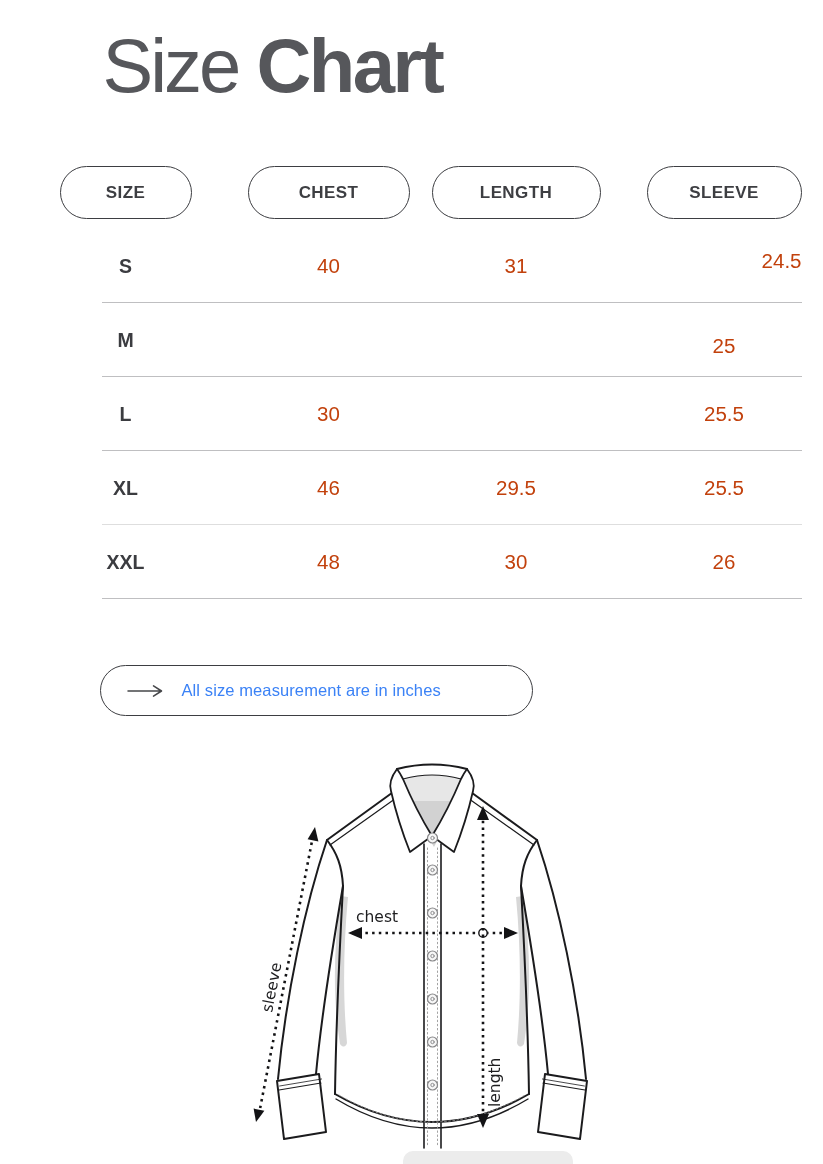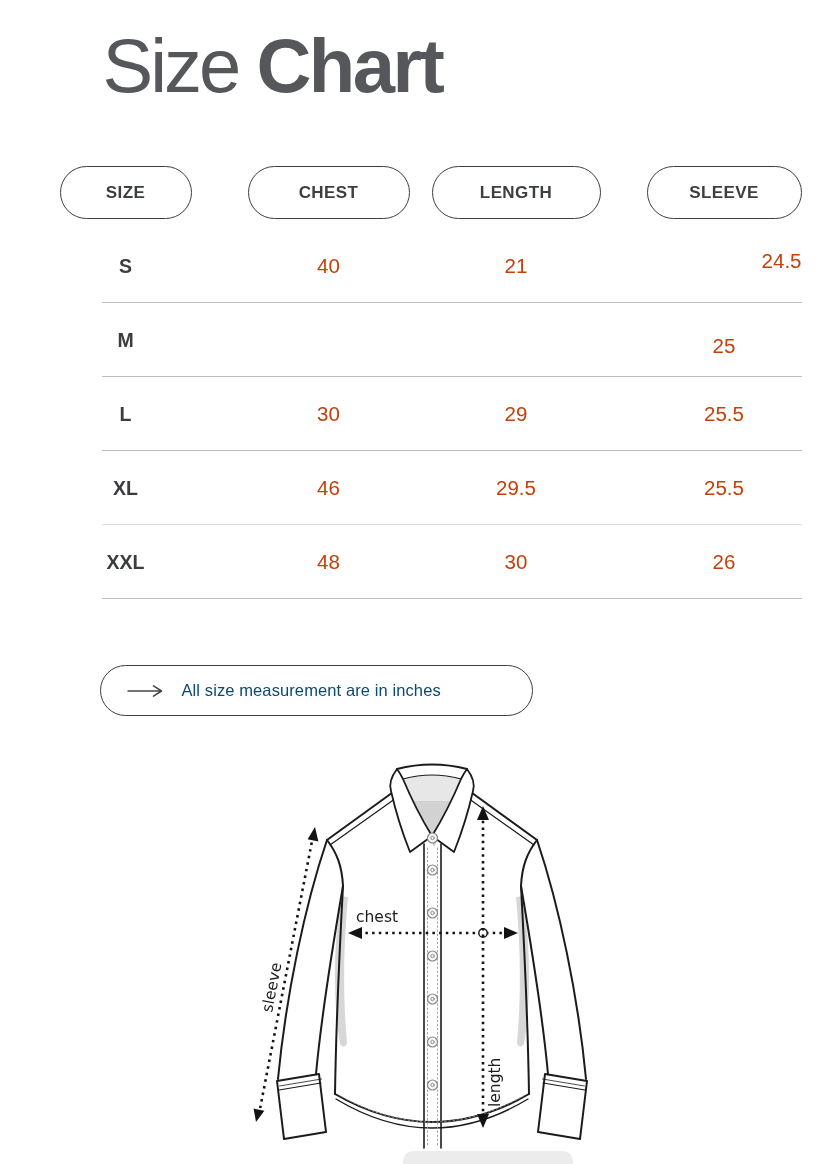--- a/index.html
+++ b/index.html
@@ -50,21 +50,21 @@
   .trow:nth-child(1) .c4 { transform:translateY(-5px);text-align:right; }
   .trow:nth-child(2) .c4 { transform:translateY(6px); }
 
   
   .note-pill {
     position:absolute; left:80px; top:665px; width:433px; height:51px;
     border:1.6px solid #3d3e42; border-radius:26px; background:#fff;
     display:flex; align-items:center; padding-left:26px;
   }
   .note-pill .arrow { flex:0 0 auto; margin-right:17px; display:flex; }
-  .note-pill .note-text { font-size:16.5px; color:#0c4a6e; letter-spacing:.1px; }
+  .note-pill .note-text { font-size:16.5px; color:#3b82f6; letter-spacing:.1px; }
 
   
   .shirt-wrap { position:absolute; left:205px; top:756px; width:410px; height:408px; }
   .shirt-wrap svg { display:block; width:100%; height:100%; }
   .diag-label {
     font-family:"DejaVu Sans", sans-serif; font-size:15.5px; fill:#1d1d1f;
   }
 </style>
 </head>
 <body>
@@ -77,31 +77,30 @@
     <div class="tgrid">
       <div class="hpill c1">SIZE</div>
       <div class="hpill c2">CHEST</div>
       <div class="hpill c3">LENGTH</div>
       <div class="hpill c4">SLEEVE</div>
     </div>
     <div class="tbody">
       <div class="trow">
         <div class="cell size-label c1">S</div>
         <div class="cell c2">40</div>
-        <div class="cell c3">21</div>
+        <div class="cell c3">31</div>
         <div class="cell c4">24.5</div>
       </div>
       <div class="trow">
         <div class="cell size-label c1">M</div>
         <div class="cell c4">25</div>
       </div>
       <div class="trow">
         <div class="cell size-label c1">L</div>
         <div class="cell c2">30</div>
-        <div class="cell c3">29</div>
         <div class="cell c4">25.5</div>
       </div>
       <div class="trow">
         <div class="cell size-label c1">XL</div>
         <div class="cell c2">46</div>
         <div class="cell c3">29.5</div>
         <div class="cell c4">25.5</div>
       </div>
       <div class="trow">
         <div class="cell size-label c1">XXL</div>

